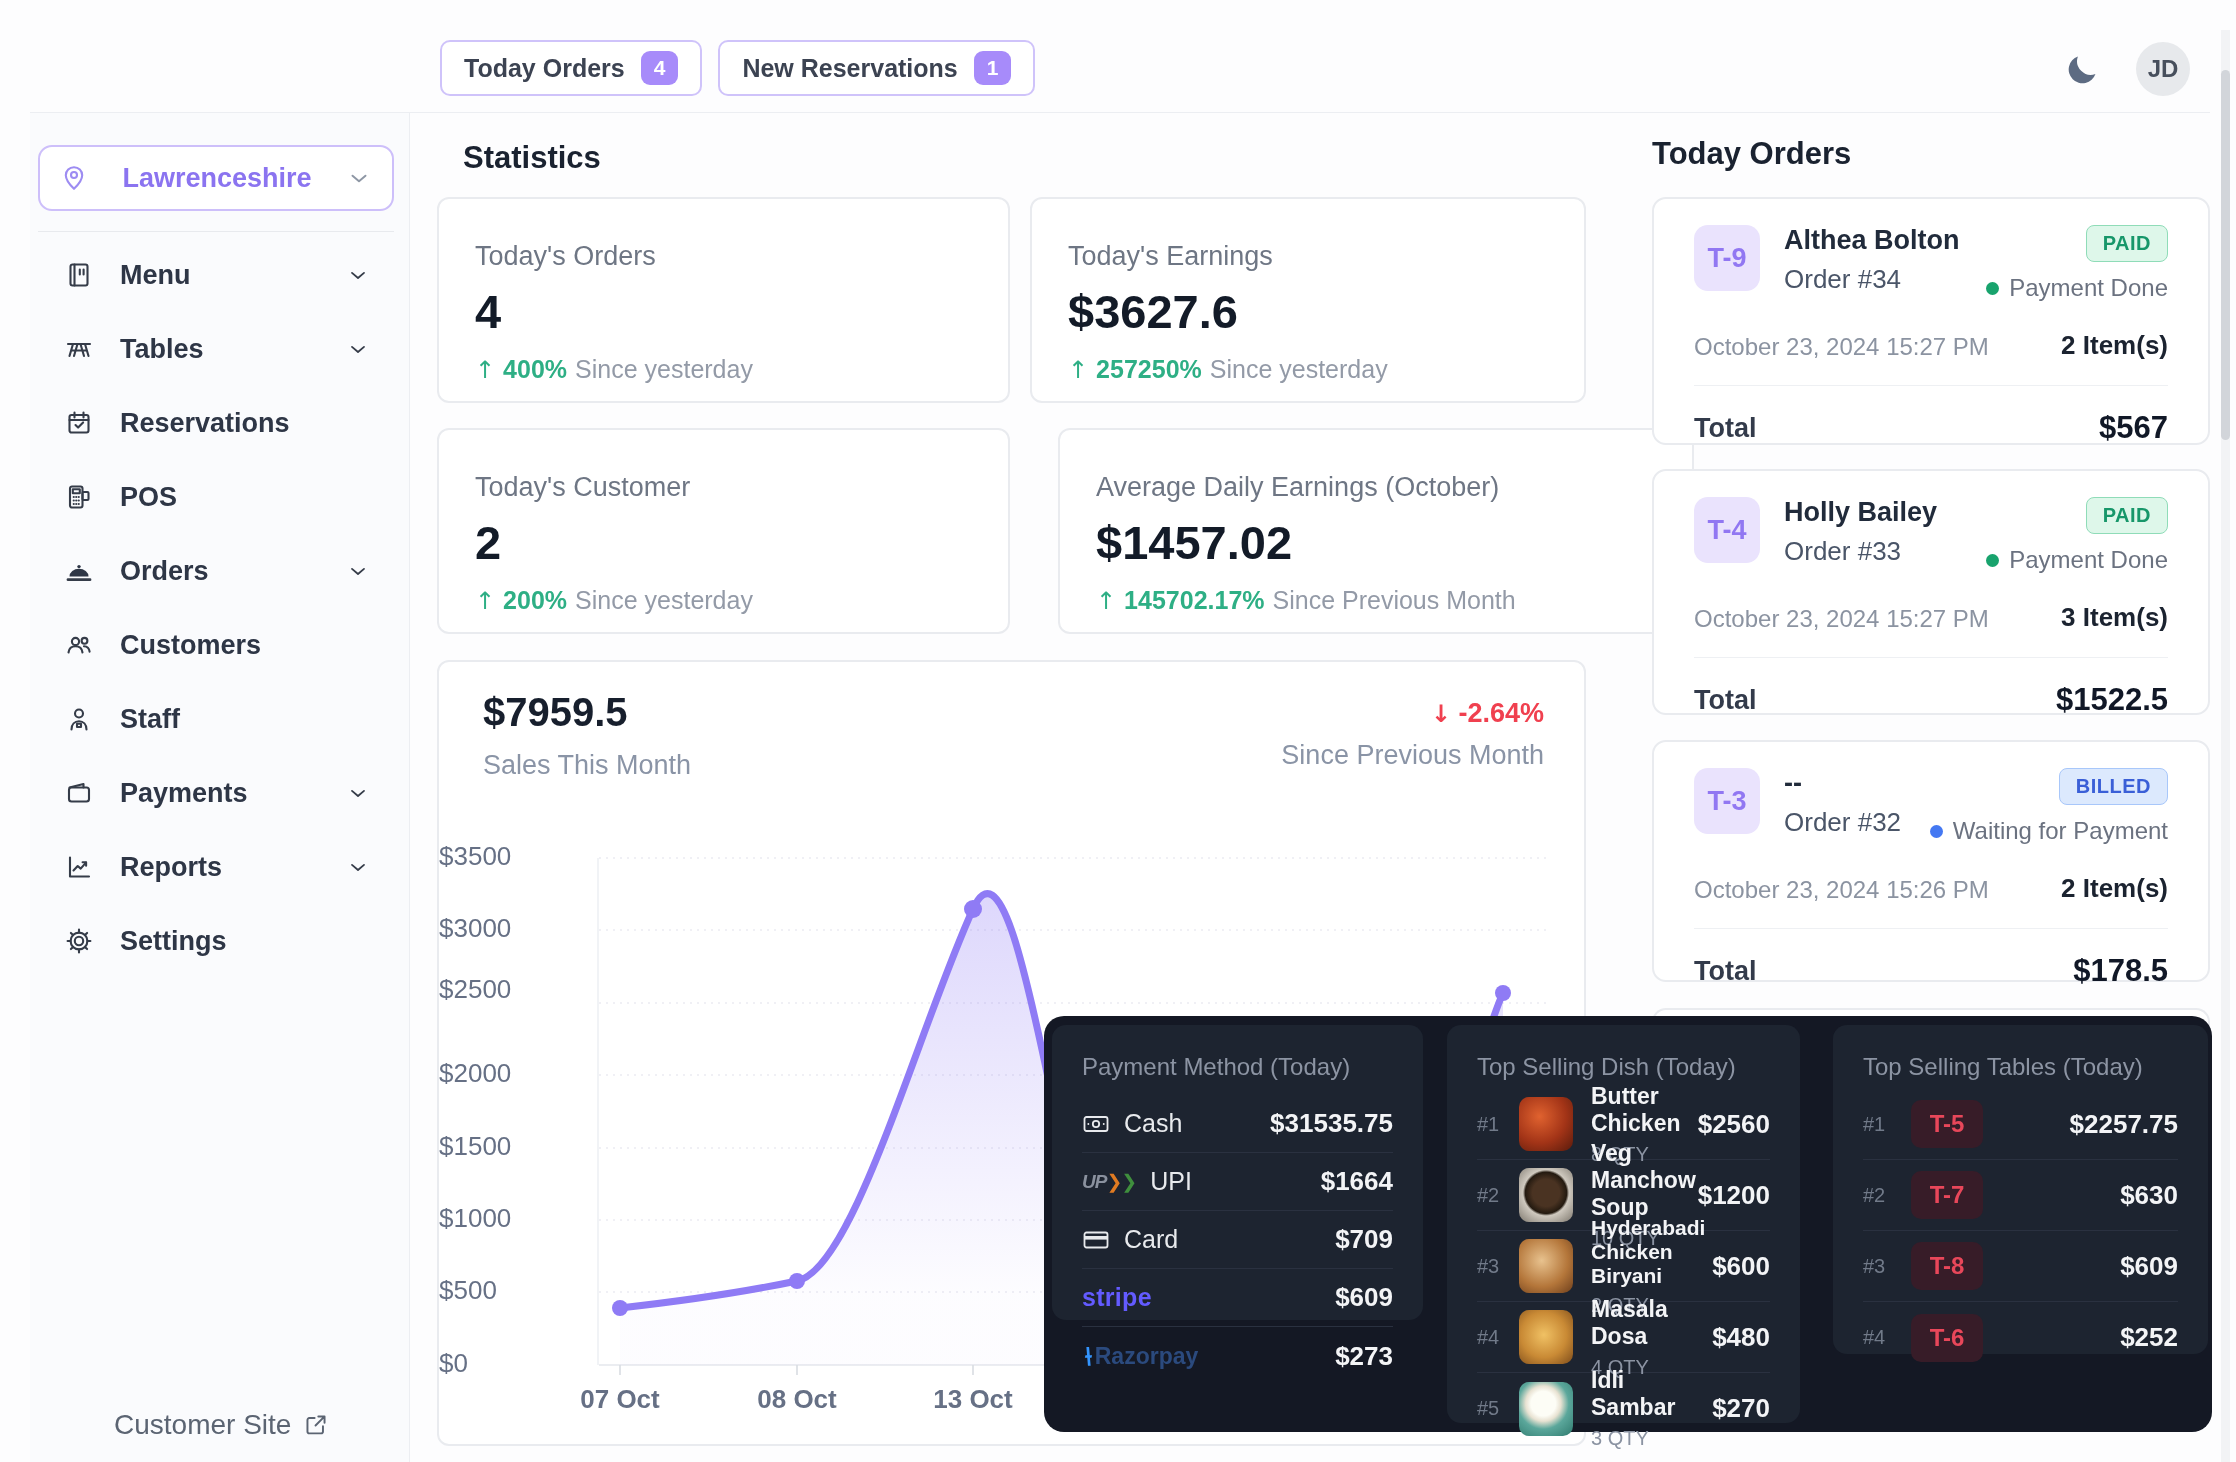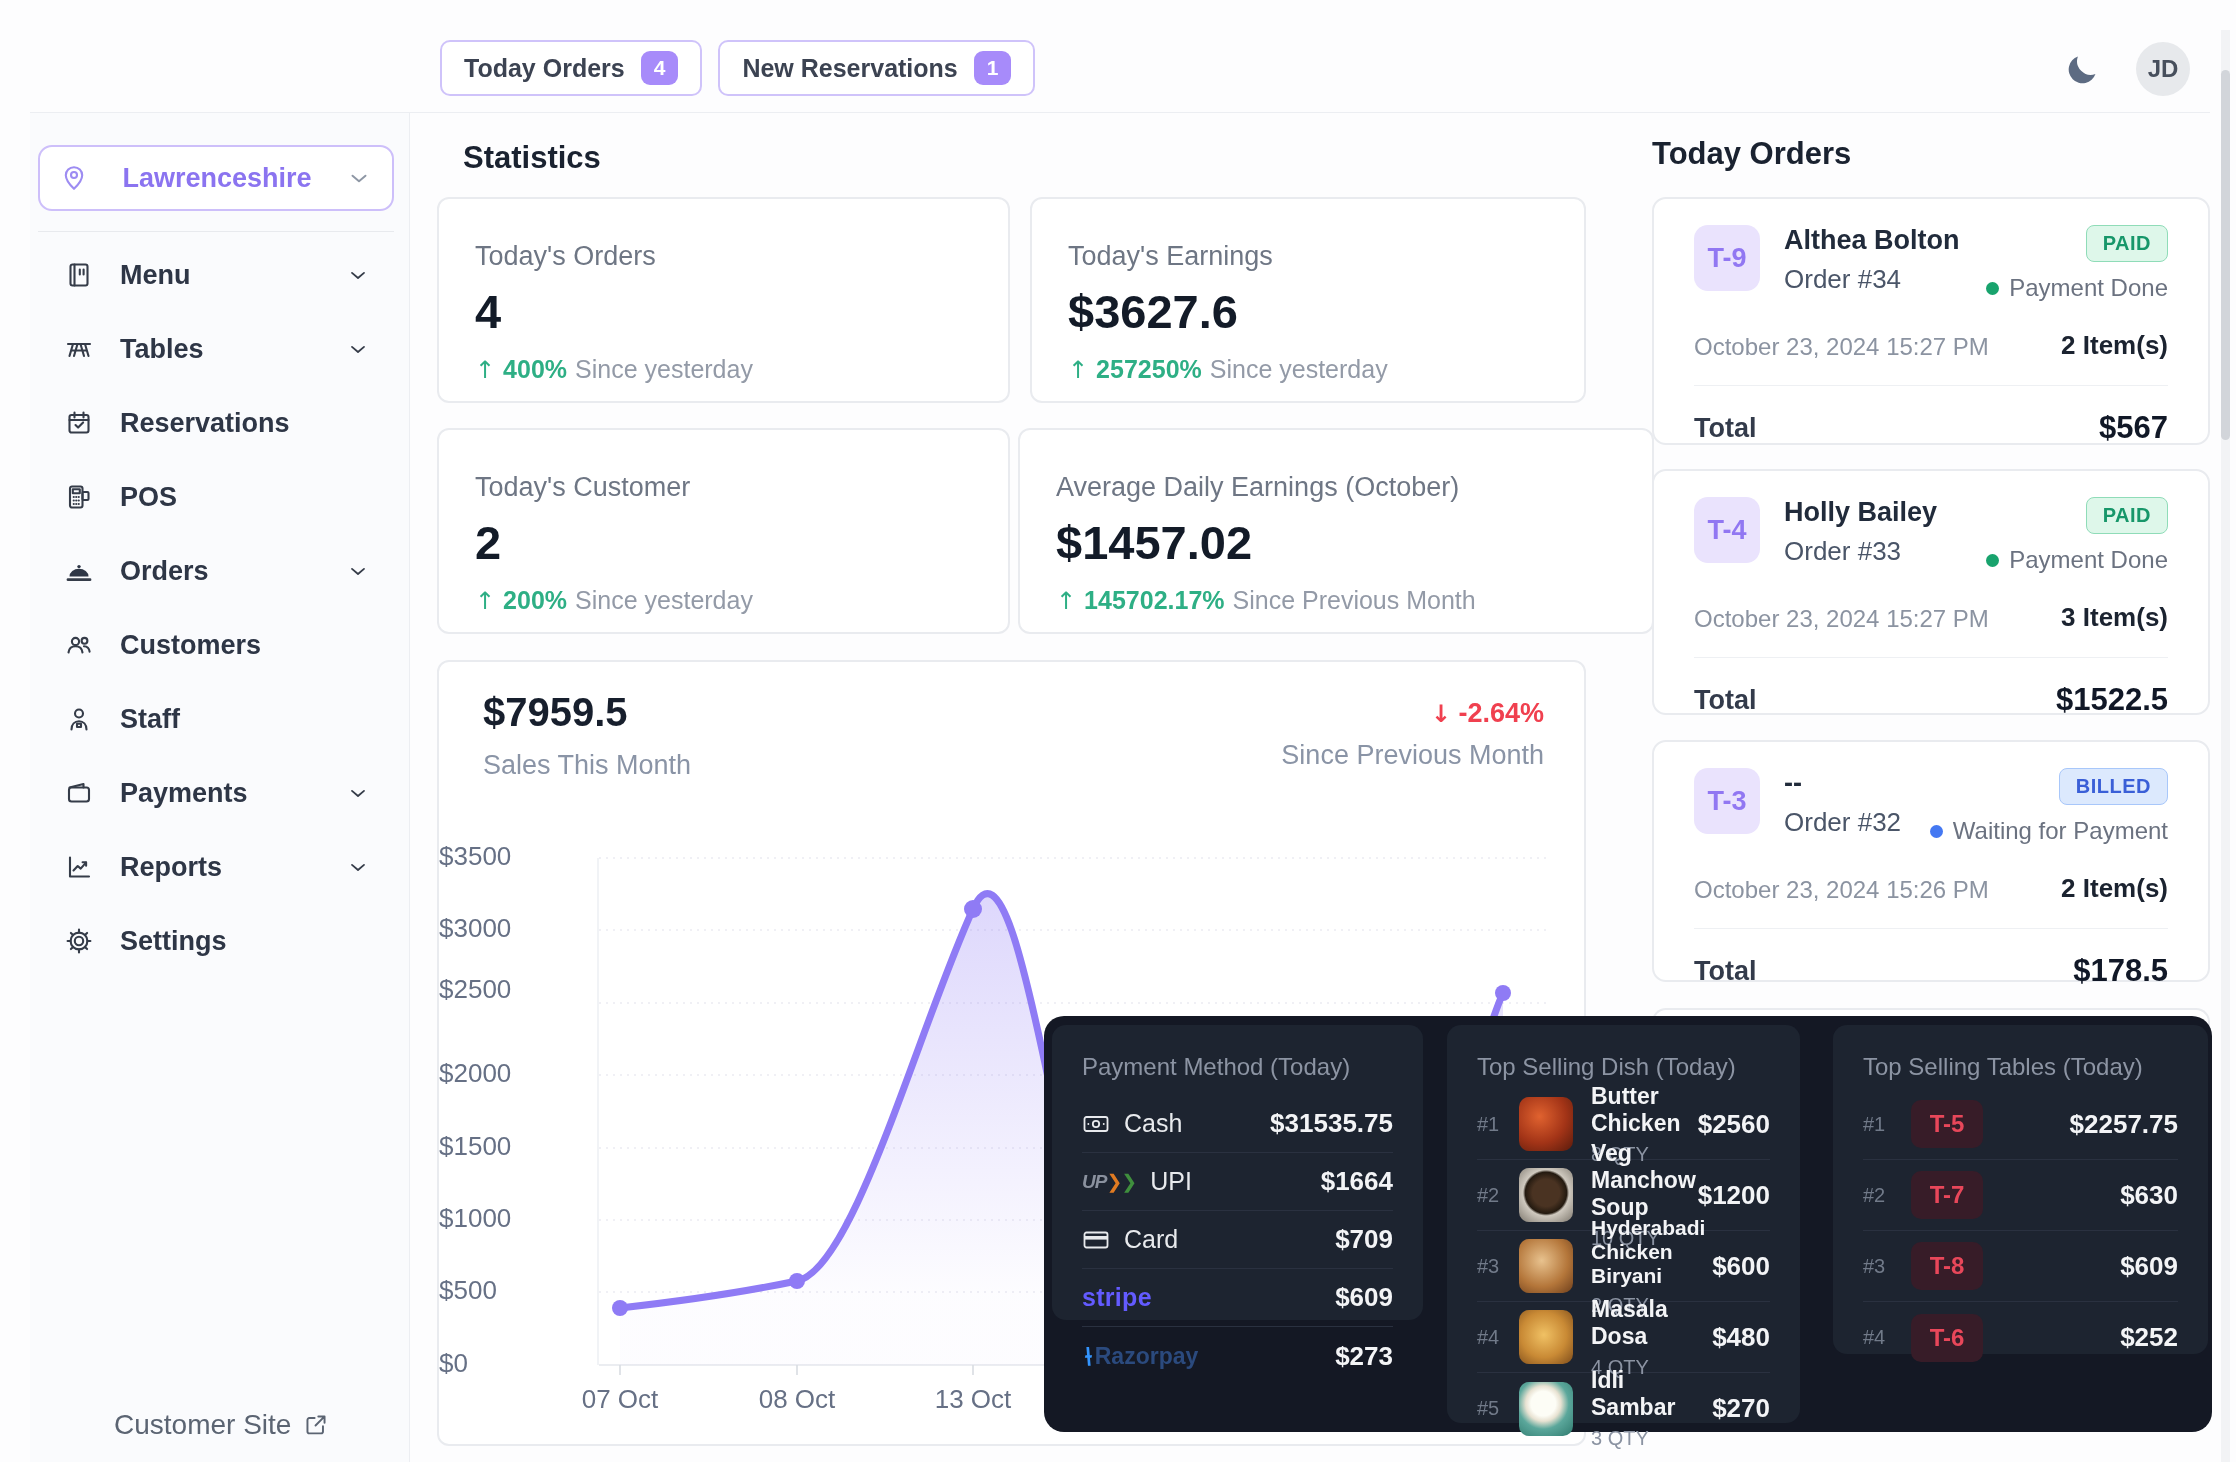--- a/index.html
+++ b/index.html
@@ -48,21 +48,21 @@
   .scard .delta b{color:var(--green);font-weight:700;}
   .up{color:var(--green);font-family:"DejaVu Sans",sans-serif;font-size:24px;}
   .down{color:var(--red);font-family:"DejaVu Sans",sans-serif;font-size:24px;}
   
   .chartcard{left:437px;top:660px;width:1149px;height:786px;}
   .ctotal{position:absolute;left:44px;top:28px;font-size:40px;font-weight:700;color:#171f2d;}
   .csub{position:absolute;left:44px;top:88px;font-size:27px;color:#8a94a6;}
   .cdelta{position:absolute;right:40px;top:36px;text-align:right;font-size:27px;font-weight:700;color:var(--red);}
   .cdeltanote{position:absolute;right:40px;top:78px;text-align:right;font-size:27px;color:#8a94a6;font-weight:400;}
   .ylab{position:absolute;left:0;width:140px;text-align:left;font-size:26px;color:#667085;}
-  .xlab{position:absolute;width:150px;text-align:center;font-size:26px;color:#667085;top:722px;}
+  .xlab{position:absolute;width:150px;text-align:center;font-size:26px;color:#667085;top:722px;font-weight:bold;}
   
   .ocard{position:absolute;left:1652px;width:558px;background:#fff;border:2px solid var(--line);border-radius:14px;padding:26px 40px;}
   .orow1{display:flex;align-items:flex-start;}
   .tbadge{width:66px;height:66px;border-radius:14px;background:#eae3fd;color:#9177f2;font-size:27px;font-weight:700;
           display:flex;align-items:center;justify-content:center;flex:0 0 66px;}
   .oinfo{margin-left:24px;flex:1;}
   .oname{font-size:27px;font-weight:700;color:#212b3b;}
   .onum{margin-top:8px;font-size:26px;color:#4a5568;}
   .ostat{display:flex;flex-direction:column;align-items:flex-end;gap:12px;}
   .chip{font-size:20px;font-weight:700;letter-spacing:.5px;padding:6px 16px;border-radius:8px;}
@@ -300,21 +300,21 @@
   </div>
   <div class="card scard" style="left:437px;top:428px;width:573px;height:206px;">
     <div class="lab">Today's Customer</div>
     <div class="val">2</div>
     <div class="delta">
         <span class="up">↑</span>
         <b>200%</b>
         <span>Since yesterday</span>
       </div>
   </div>
-  <div class="card scard" style="left:1018px;top:428px;width:636px;height:206px;">
+  <div class="card scard" style="left:1058px;top:428px;width:636px;height:206px;">
     <div class="lab">Average Daily Earnings (October)</div>
     <div class="val">$1457.02</div>
     <div class="delta">
         <span class="up">↑</span>
         <b>145702.17%</b>
         <span>Since Previous Month</span>
       </div>
   </div>
 
   <div class="card chartcard">

